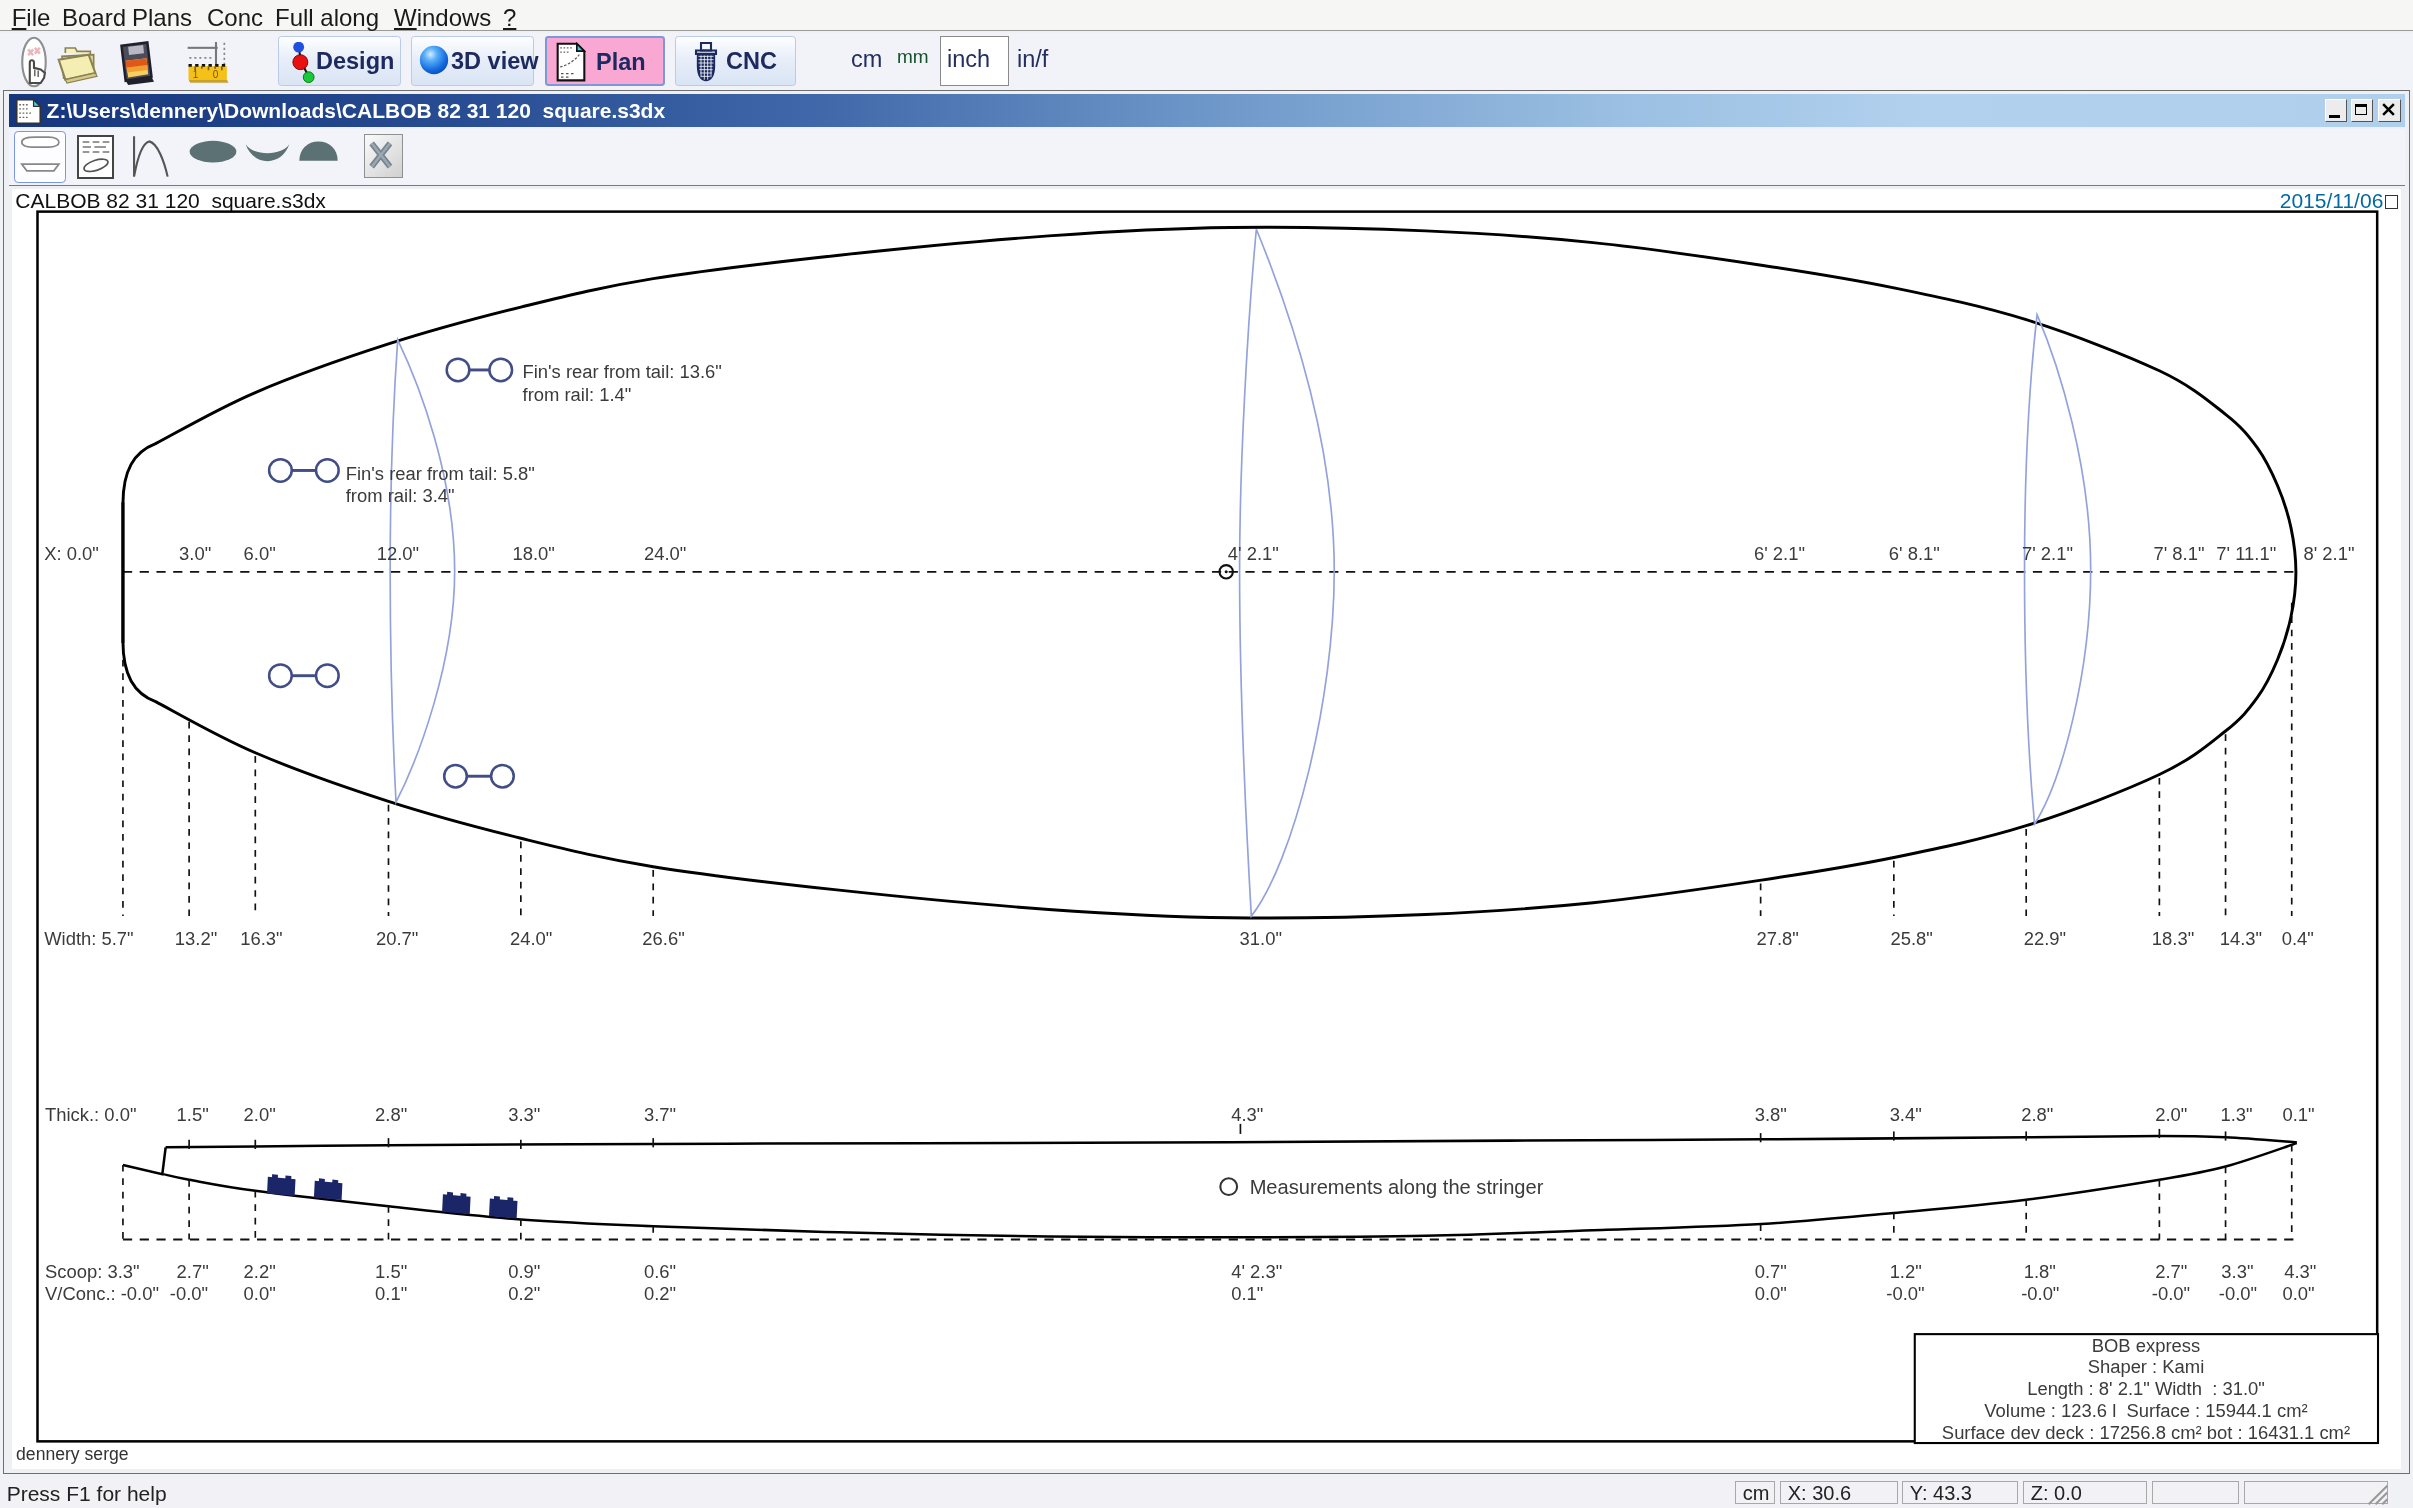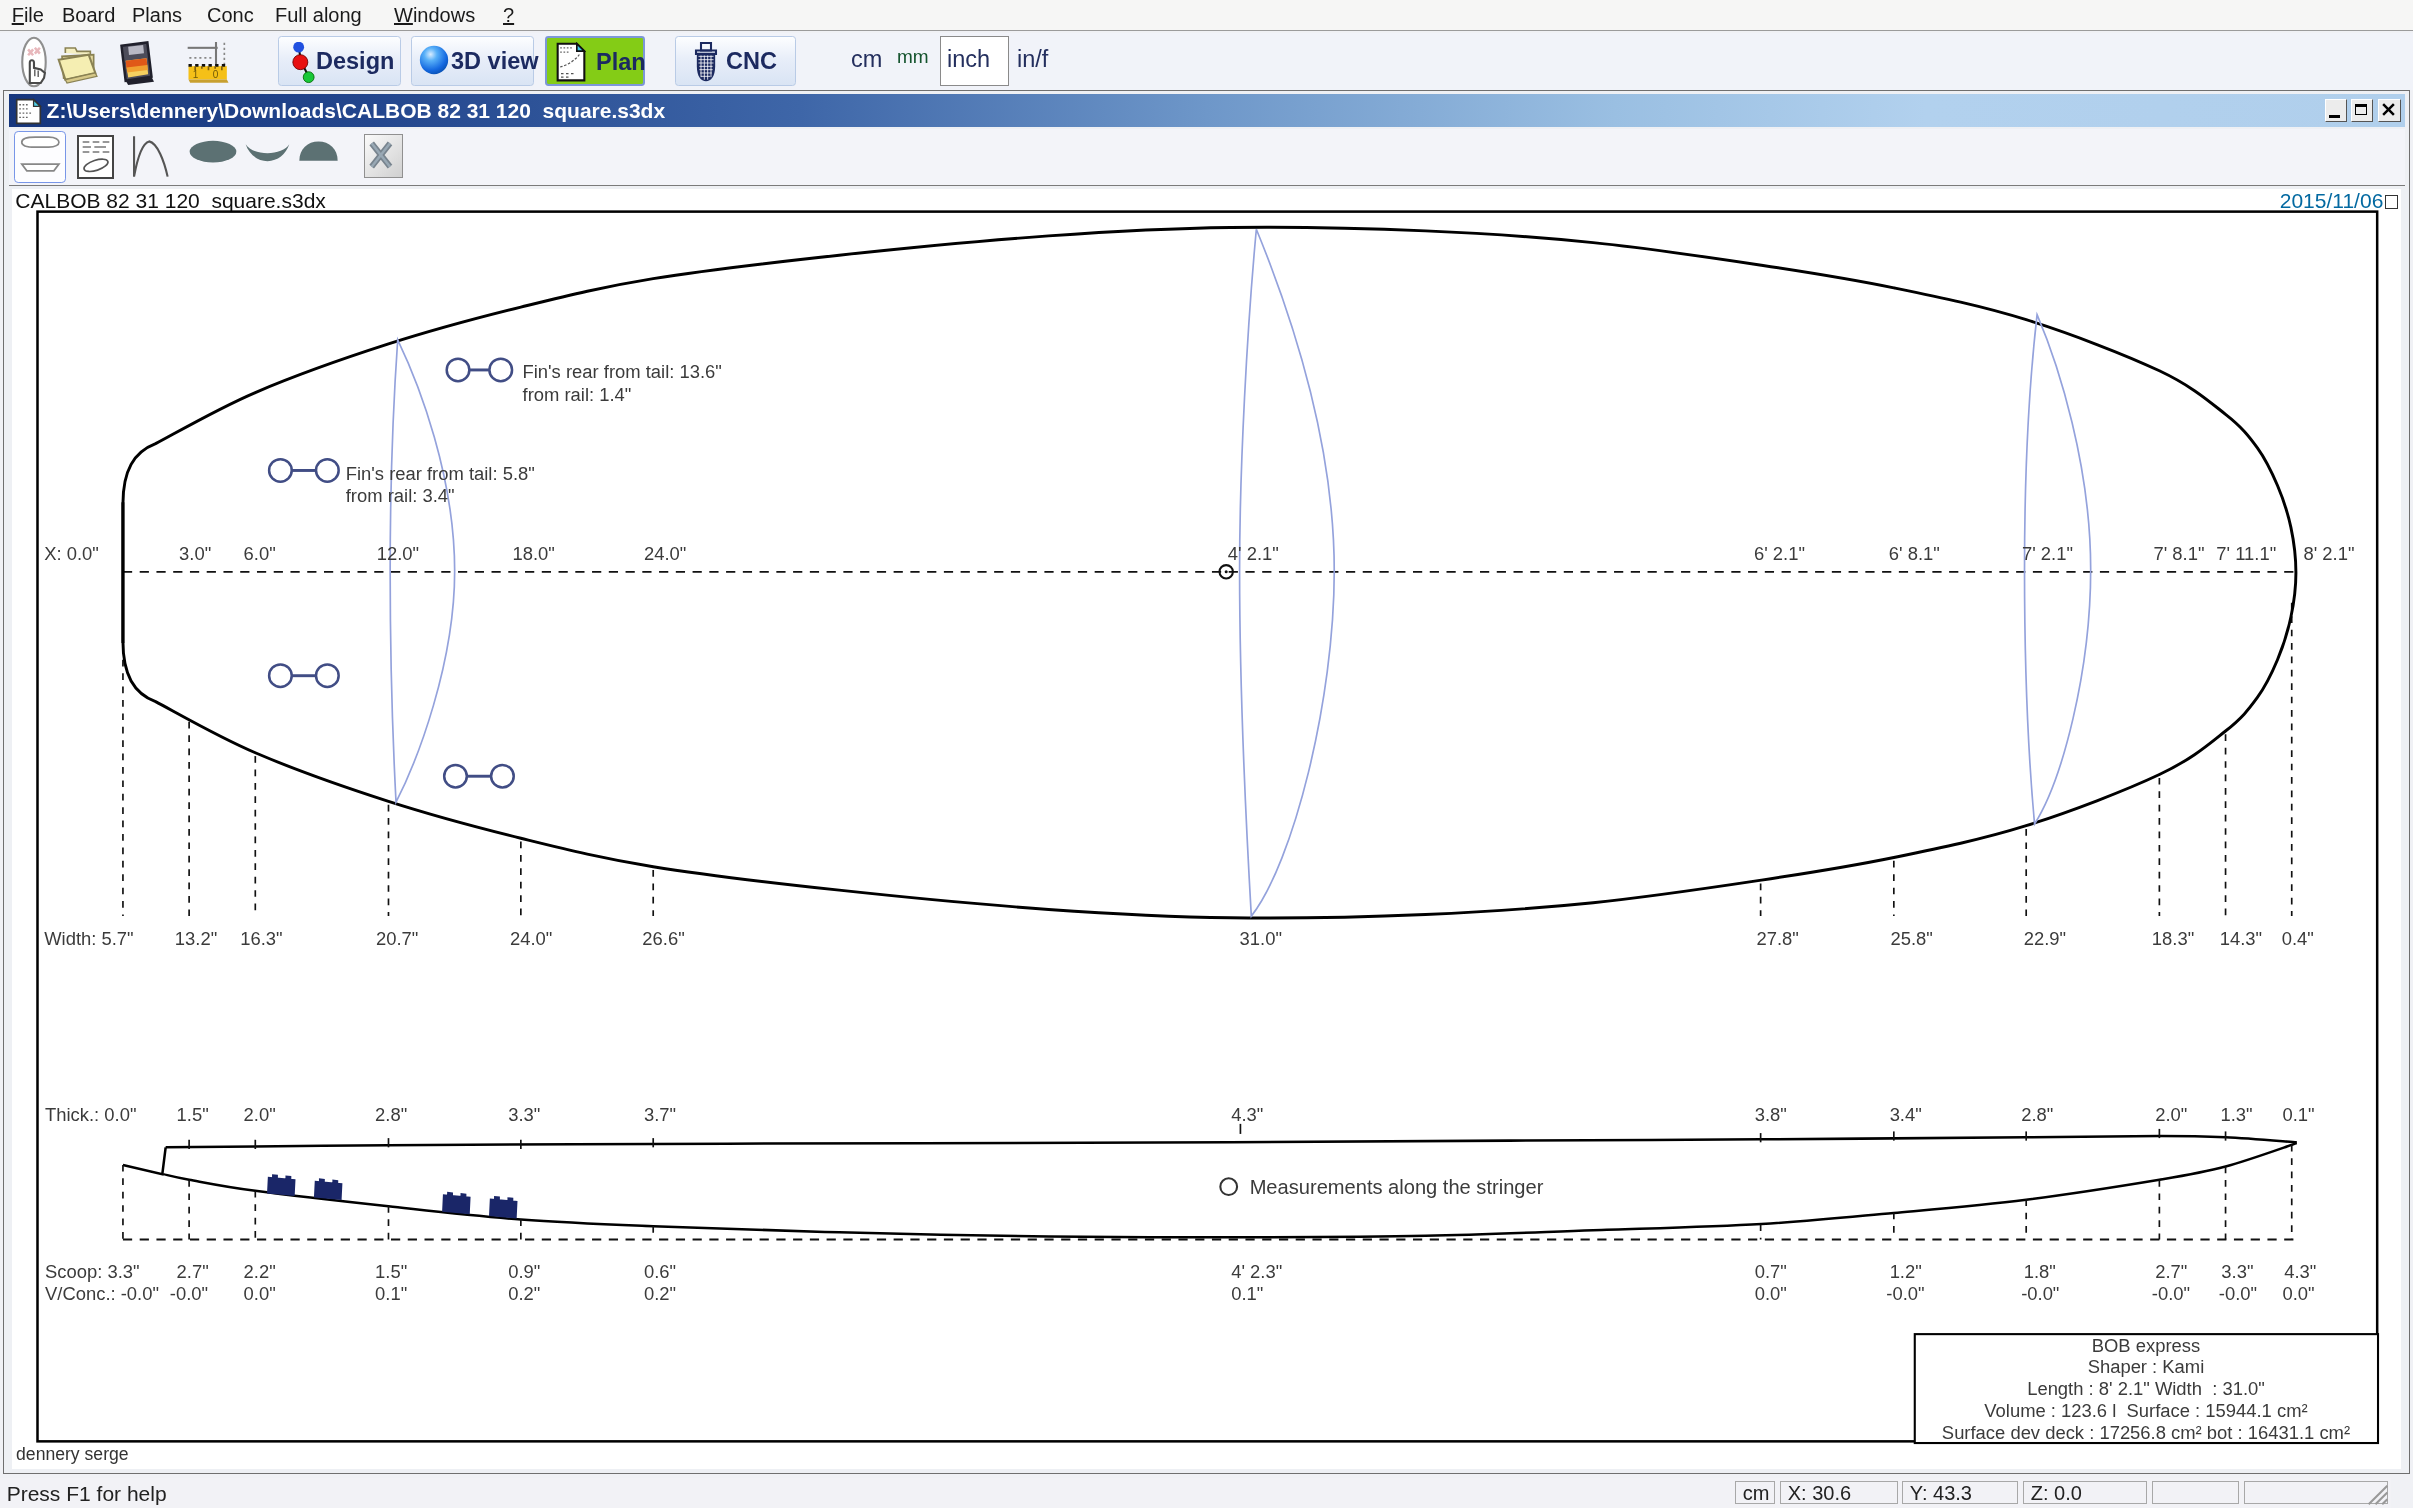--- a/index.html
+++ b/index.html
@@ -1,18 +1,18 @@
 <!DOCTYPE html>
 <html style="font-size:13.4px"><head><meta charset="utf-8">
 <style>
 * { margin:0; padding:0; box-sizing:border-box; }
 html,body { width:2413px; height:1508px; overflow:hidden; background:#f0f1f5;
   font-family:"Liberation Sans",sans-serif; }
 #menubar { position:absolute; left:0; top:0; width:2413px; height:31px; background:#f6f6f5;
-  border-bottom:1.7px solid #9b9b9b; font-size:20px; color:#1a1a1a; }
+  border-bottom:1.7px solid #9b9b9b; font-size:24px; color:#1a1a1a; }
 #menubar span { position:absolute; top:4.2px; }
 #toolbar { position:absolute; left:0; top:33px; width:2413px; height:57px; background:#f1f3f9; }
 .tbtn { position:absolute; top:2.5px; height:50px; border:1.7px solid #b9cbe6; border-radius:3.4px;
   background:linear-gradient(180deg,#fdfeff,#e8eef9 45%,#d9e4f4); color:#1c2a60; font-size:23.5px; white-space:nowrap;font-weight:bold; }
 .tbtn .lbl { position:absolute; top:11.7px; }
 #childwin { position:absolute; left:3.4px; top:90px; width:2407px; height:1384px;
   border:1.7px solid #6f6f6f; background:#eef0f4; }
 #titlebar { position:absolute; left:4.2px; top:3.4px; right:4.2px; height:33px;
   background:linear-gradient(90deg,#16367d 0%,#23468d 15%,#3e66a8 33%,#6e97c9 50%,#9abfe2 67%,#b2d1ee 80%,#b0cfec 100%); }
 #titlebar .ttxt { position:absolute; left:38px; top:4.2px; color:#fff; font-size:21px; font-weight:bold;
@@ -96,21 +96,21 @@
             <stop offset="30%" stop-color="#58b0f8"></stop>
        <stop offset="75%" stop-color="#1468e0"></stop>
             <stop offset="100%" stop-color="#0850b0"></stop>
      </radialGradient>
         </defs>
      <circle cx="18" cy="18" r="17" fill="url(#sph)"></circle>
    </svg>
    <span class="lbl" style="left:39px">3D view</span>
  </div>
 
- <div class="tbtn" style="left:545px;width:100px;background:#84cc16;border-color:#7d97d8;border-width:2.5px">
+ <div class="tbtn" style="left:545px;width:120px;background:#f9a8d4;border-color:#7d97d8;border-width:2.5px">
    <svg style="position:absolute;left:9.2px;top:4.2px" width="30" height="40" viewBox="0 0 36 48">
      <path d="M 2,2 L 25,2 L 34,11 L 34,46 L 2,46 Z" fill="#fff" stroke="#111" stroke-width="2.5"></path>
      <path d="M 25,2 L 25,11 L 34,11 Z" fill="#40c8e8" stroke="#111" stroke-width="2"></path>
      <path d="M 5,7 l 14,0 M 5,12 l 12,0" stroke="#666" stroke-width="1.5" stroke-dasharray="2 2"></path>
      <path d="M 5,30 C 14,28 24,21 28,15" fill="none" stroke="#555" stroke-width="1.5" stroke-dasharray="3 2"></path>
      <path d="M 6,38 l 3,0 m 3,0 l 3,0 m 3,0 l 3,0 M 6,42 l 3,0 m 3,0 l 3,0" stroke="#555" stroke-width="1.5"></path>
    </svg>
    <span class="lbl" style="left:49px">Plan</span>
  </div>
 

